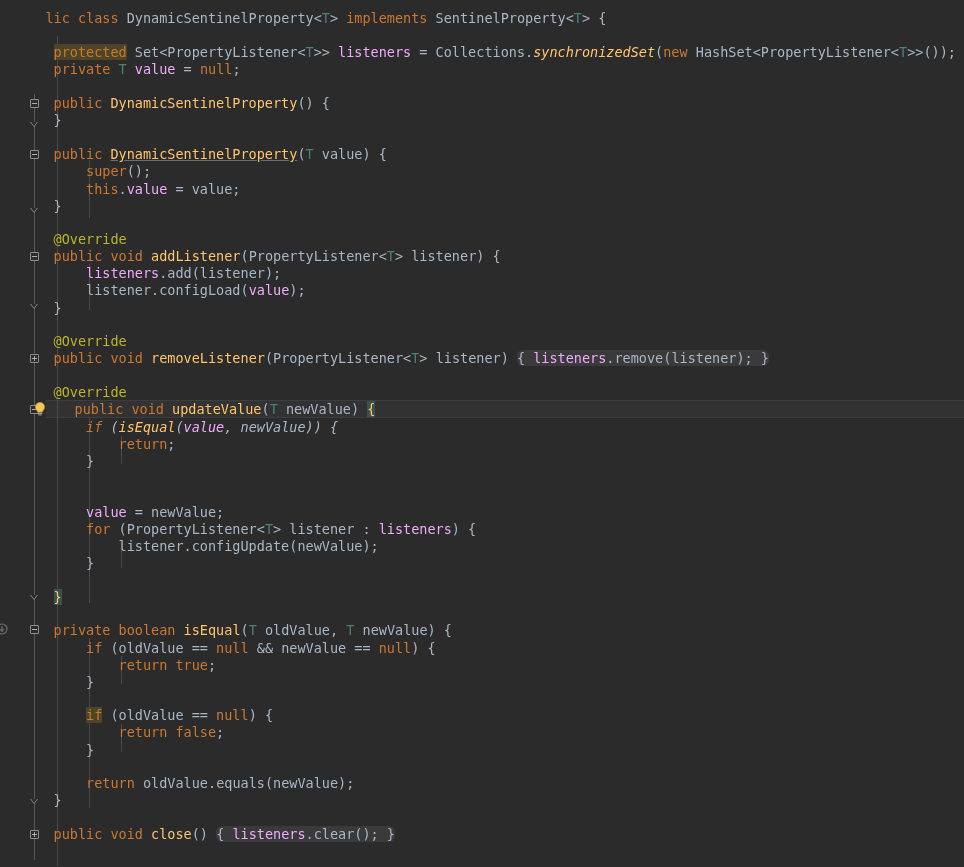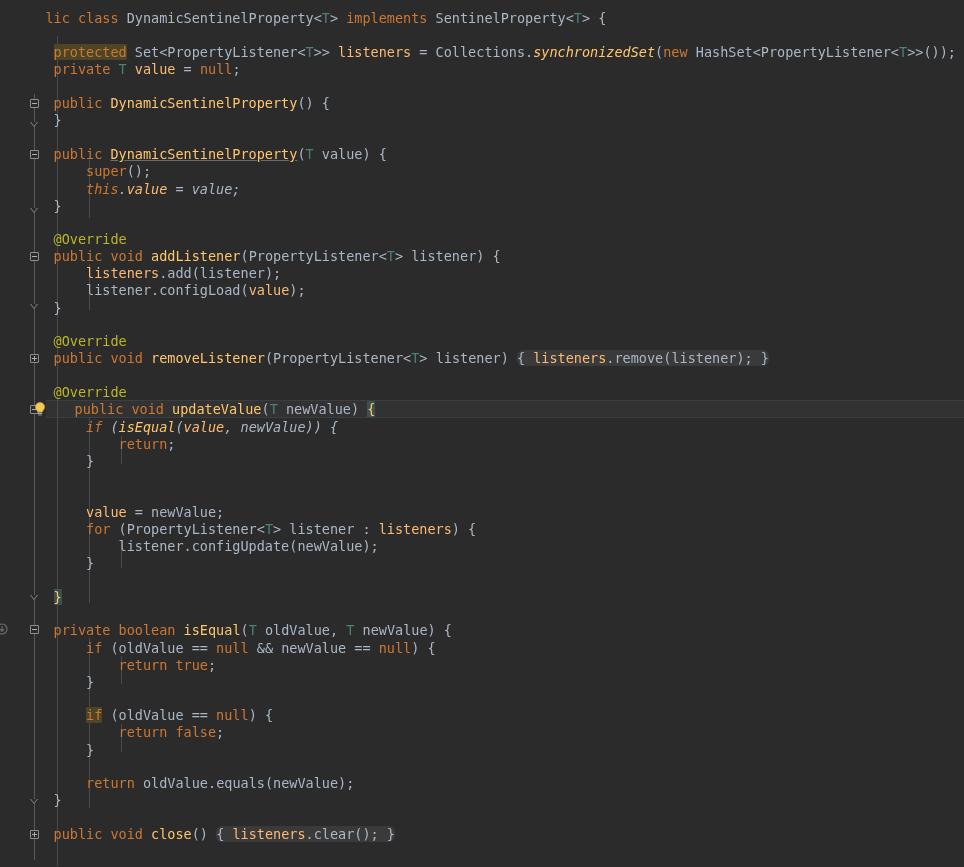--- a/index.html
+++ b/index.html
@@ -137,21 +137,21 @@
     width: 1px;
     background: #4a4a4a;
     z-index: 0;
   }
 
   
   .kw   { color: #cc7832; }
   .ident{ color: #a9b7c6; }            
   .cls  { color: #a9b7c6; }            
   .mth  { color: #ffc66d; }            
-  .fld  { color: #fdba74; }            
+  .fld  { color: #f0abfc; }            
   .str  { color: #6a8759; }            
   .ann  { color: #bbb529; }            
   .typ  { color: #4e8074; }            
   .stat { font-style: italic; }
   .lnk  { text-decoration: underline; text-decoration-color: #6d6d6d; }
 
   
   .hl {
     background: #32593d00;
     background-color: #4e4526;
@@ -242,21 +242,21 @@
     <div class="line" style="top:61px;">    <span class="kw">private</span> <span class="typ">T</span> <span class="fld">value</span> = <span class="kw">null</span>;</div>
 
     <div class="line" style="top:95px;">    <span class="kw">public</span> <span class="mth">DynamicSentinelProperty</span>() {</div>
 
     <div class="line" style="top:112px;">    }</div>
 
     <div class="line" style="top:146px;text-align:center;">    <span class="kw">public</span> <span class="mth lnk">DynamicSentinelProperty</span>(<span class="typ">T</span> <span class="ident">value</span>) {</div>
 
     <div class="line" style="top:163px;">        <span class="kw">super</span>();</div>
 
-    <div class="line" style="top:181px;font-style:italic;">        <span class="kw">this</span>.<span class="fld">value</span> = <span class="ident">value</span>;</div>
+    <div class="line" style="top:181px;">        <span class="kw">this</span>.<span class="fld">value</span> = <span class="ident">value</span>;</div>
 
     <div class="line" style="top:198px;">    }</div>
 
     <div class="line" style="top:231px;">    <span class="ann">@Override</span></div>
 
     <div class="line" style="top:248px;">    <span class="kw">public</span> <span class="kw">void</span> <span class="mth">addListener</span>(<span class="cls">PropertyListener</span>&lt;<span class="typ">T</span>&gt; <span class="ident">listener</span>) {</div>
 
     <div class="line" style="top:265px;">        <span class="fld">listeners</span>.<span class="ident">add</span>(<span class="ident">listener</span>);</div>
 
     <div class="line" style="top:282px;">        <span class="ident">listener</span>.<span class="ident">configLoad</span>(<span class="fld">value</span>);</div>

